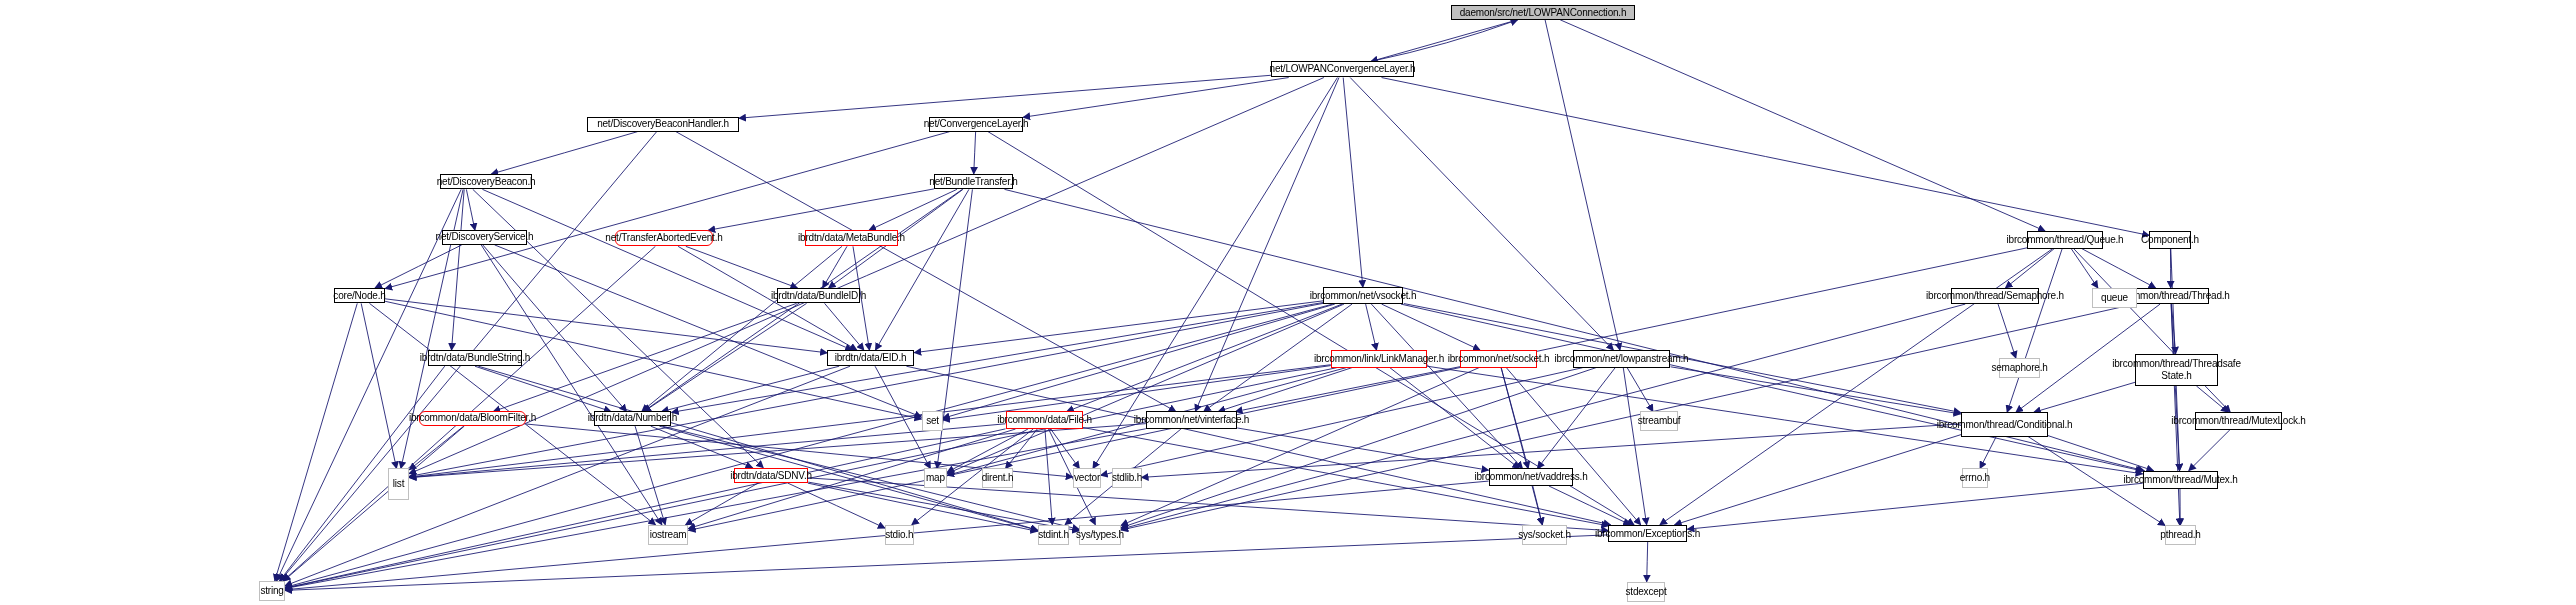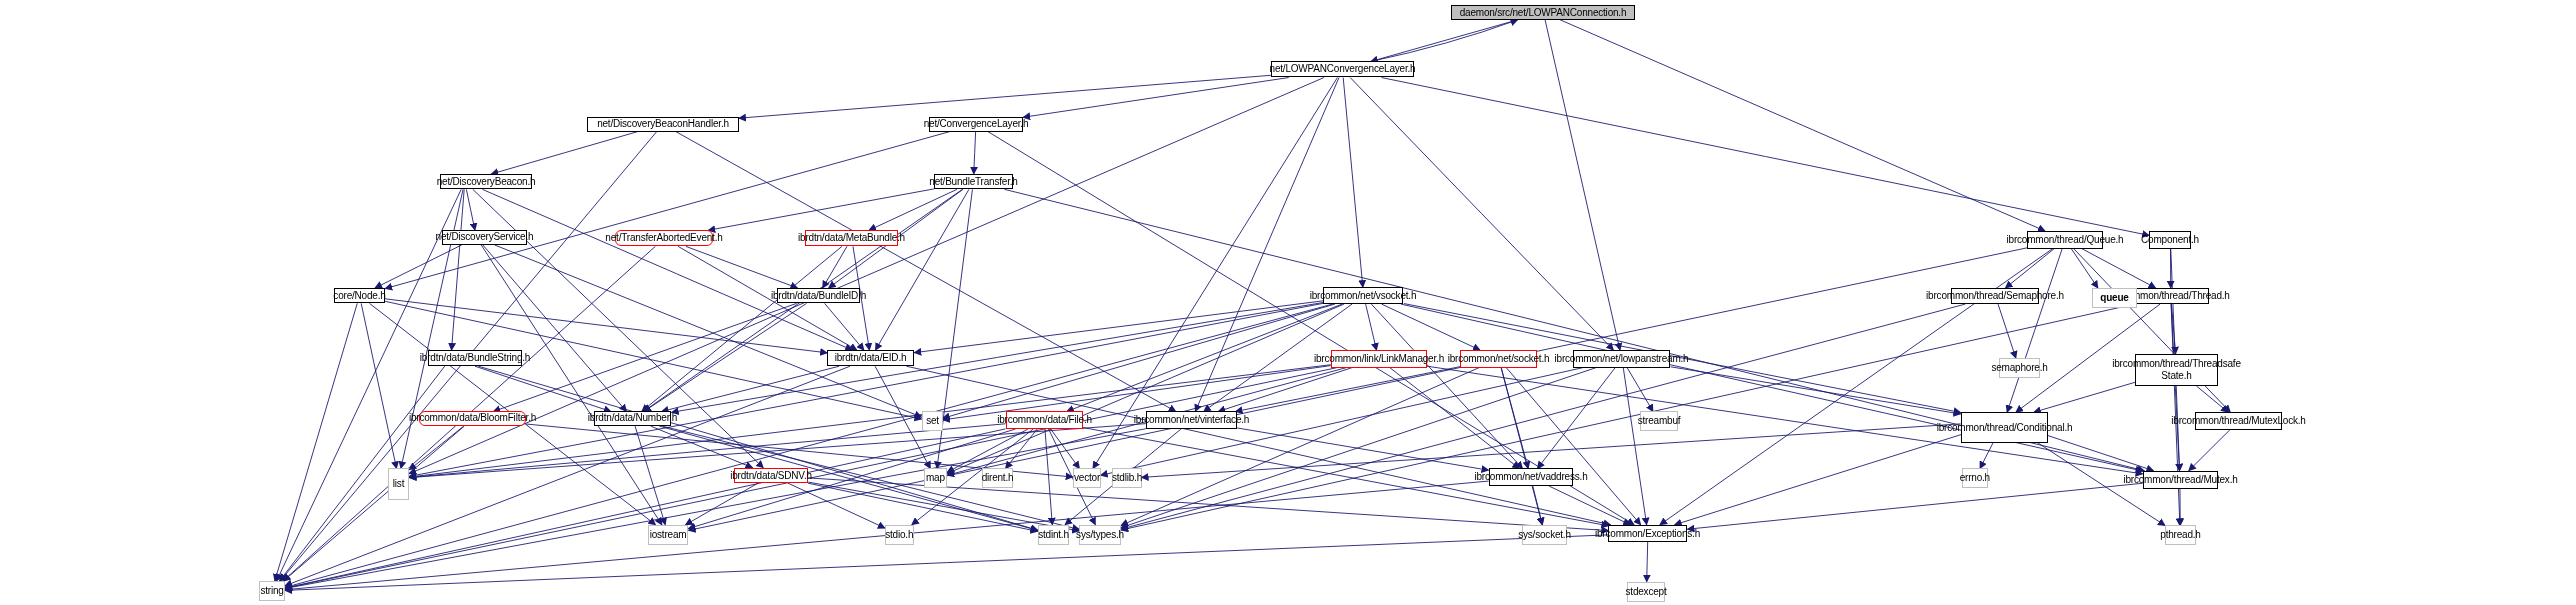--- a/index.html
+++ b/index.html
@@ -196,36 +196,36 @@
       <div class="node red" style="left: 1006px; top: 411px; width: 77px; height: 17.5px;">ibrcommon/data/File.h</div>
       <div class="node black" style="left: 1146px; top: 411px; width: 91px; height: 17.5px;">ibrcommon/net/vinterface.h</div>
       <div class="node black" style="left: 1489px; top: 468px; width: 84px; height: 17.5px;">ibrcommon/net/vaddress.h</div>
       <div class="node black" style="left: 1608px; top: 525px; width: 79px; height: 17px;">ibrcommon/Exceptions.h</div>
       <div class="node black" style="left: 2027px; top: 231px; width: 76px; height: 17.5px;">ibrcommon/thread/Queue.h</div>
       <div class="node black" style="left: 2149px; top: 231px; width: 42px; height: 17.5px;">Component.h</div>
       <div class="node black" style="left: 1951px; top: 288px; width: 88px; height: 16px;">ibrcommon/thread/Semaphore.h</div>
       <div class="node black" style="left: 2132px; top: 288px; width: 77px; height: 16px;">ibrcommon/thread/Thread.h</div>
       <div class="node black" style="left: 2135px; top: 354px; width: 83px; height: 32px;">ibrcommon/thread/Threadsafe
 State.h</div>
-      <div class="node black" style="left: 1961px; top: 412px; width: 87px; height: 31px;">ibrcommon/thread/Conditional.h</div>
+      <div class="node black" style="left: 1961px; top: 412px; width: 87px; height: 25px;">ibrcommon/thread/Conditional.h</div>
       <div class="node black" style="left: 2195px; top: 412px; width: 87px; height: 17.5px;">ibrcommon/thread/MutexLock.h</div>
       <div class="node black" style="left: 2143px; top: 471px; width: 75px; height: 17.5px;">ibrcommon/thread/Mutex.h</div>
       <div class="node sys" style="left: 388px; top: 468px; width: 21px; height: 32px;">list</div>
       <div class="node sys" style="left: 648px; top: 525px; width: 40px; height: 20px;">iostream</div>
       <div class="node sys" style="left: 259px; top: 581px; width: 26px; height: 20px;">string</div>
       <div class="node sys" style="left: 922px; top: 411px; width: 21px; height: 20px;">set</div>
       <div class="node sys" style="left: 924px; top: 468px; width: 22.7px; height: 20px;">map</div>
       <div class="node sys" style="left: 982px; top: 468px; width: 31px; height: 20px;">dirent.h</div>
       <div class="node sys" style="left: 1073px; top: 468px; width: 28px; height: 20px;">vector</div>
       <div class="node sys" style="left: 1112px; top: 468px; width: 30px; height: 20px;">stdlib.h</div>
       <div class="node sys" style="left: 885px; top: 525px; width: 28.5px; height: 20px;">stdio.h</div>
       <div class="node sys" style="left: 1038px; top: 525px; width: 31px; height: 20px;">stdint.h</div>
       <div class="node sys" style="left: 1079px; top: 525px; width: 42px; height: 20px;">sys/types.h</div>
       <div class="node sys" style="left: 1522px; top: 525px; width: 45px; height: 20px;">sys/socket.h</div>
       <div class="node sys" style="left: 1627px; top: 582px; width: 38px; height: 20px;">stdexcept</div>
       <div class="node sys" style="left: 1640px; top: 411px; width: 38px; height: 20px;">streambuf</div>
-      <div class="node sys" style="left: 2092px; top: 288px; width: 45px; height: 20px; font-weight: bold;">queue</div>
+      <div class="node sys" style="left: 2092px; top: 288px; width: 45px; height: 20px;">queue</div>
       <div class="node sys" style="left: 1999px; top: 358px; width: 41px; height: 20px;">semaphore.h</div>
       <div class="node sys" style="left: 1962px; top: 468px; width: 25.6px; height: 20px;">errno.h</div>
       <div class="node sys" style="left: 2165px; top: 525px; width: 31px; height: 20px;">pthread.h</div>
     </div>
 </div>
 
 
 </body></html>

